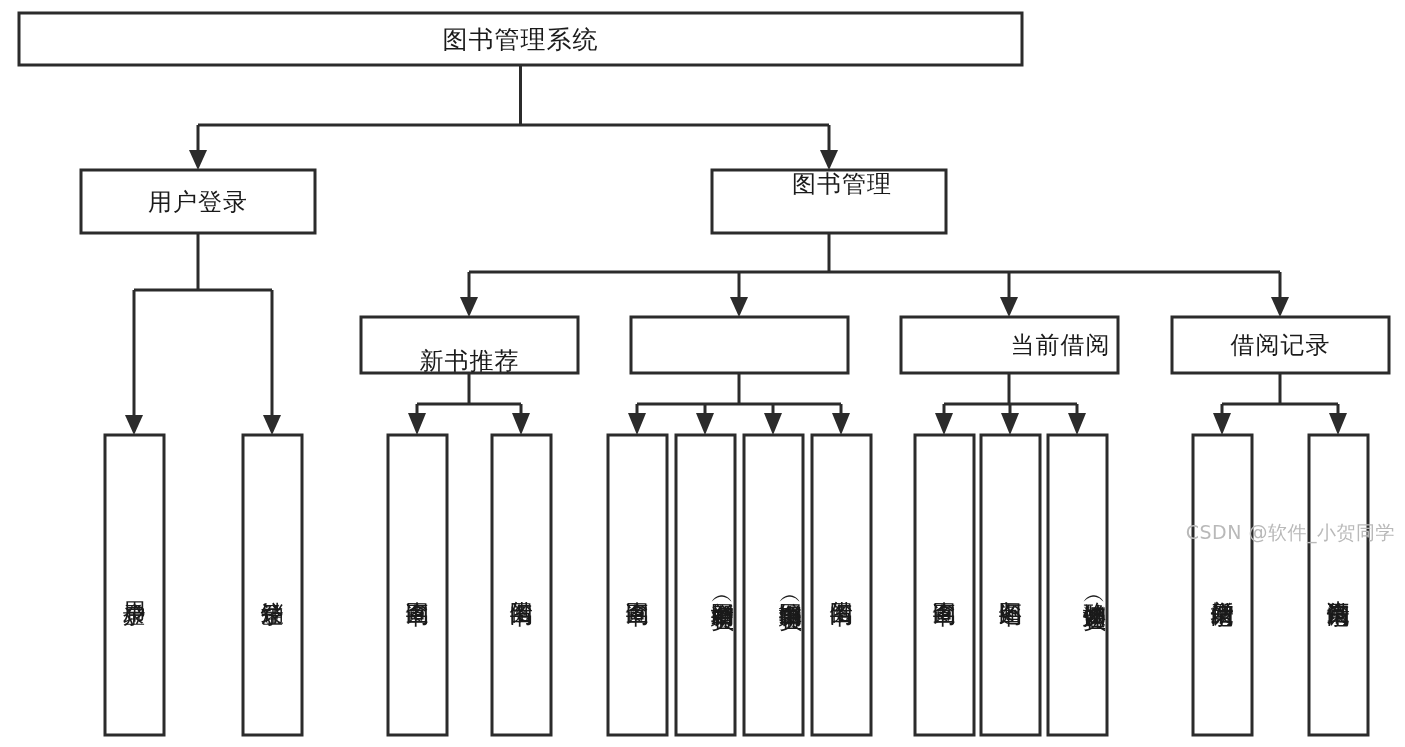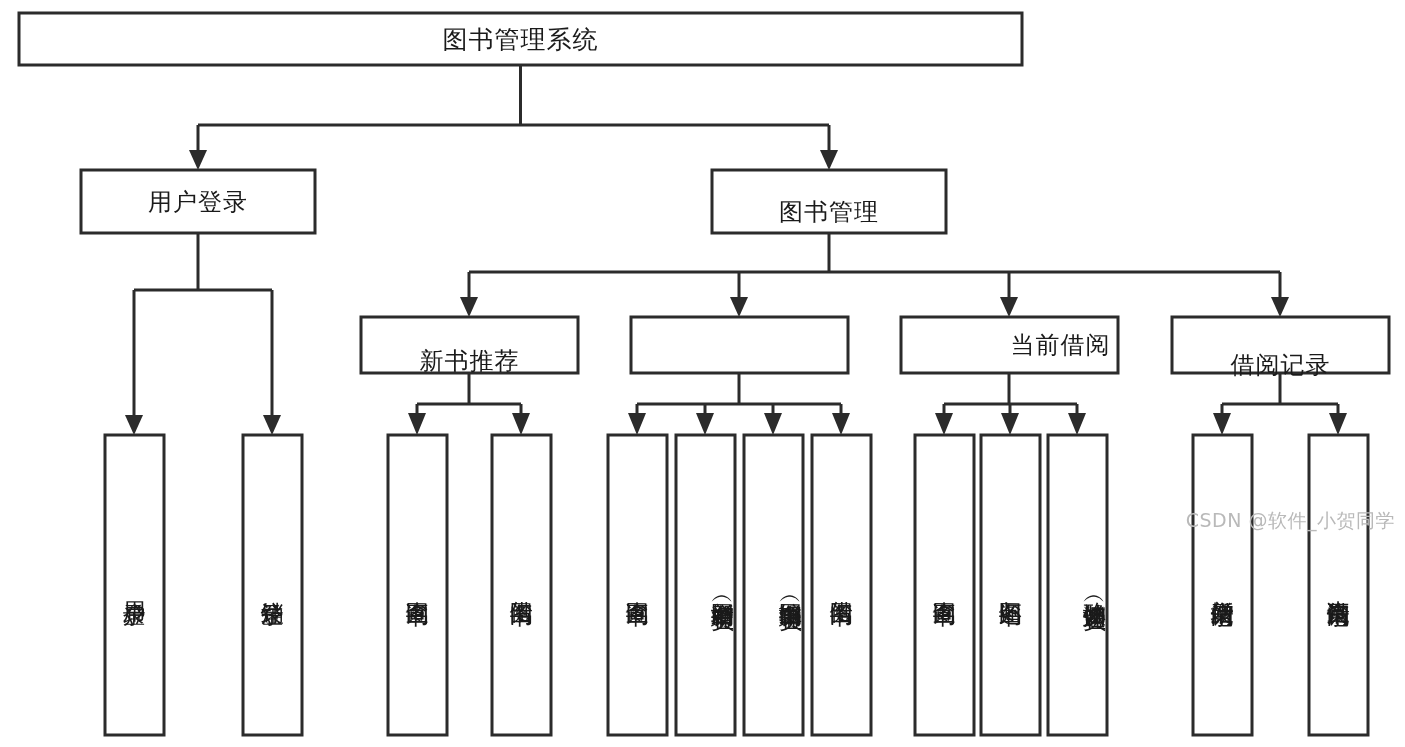--- a/index.html
+++ b/index.html
@@ -38,21 +38,21 @@
     fill: none;
     stroke-linecap: butt;
   }
   .arrow-head {
     fill: #2b2b2b;
     stroke: none;
   }
   .watermark-text {
     position: absolute;
     right: 10px;
-    bottom: 18px;
+    bottom: 6px;
     font-family: "DejaVu Sans", "Liberation Sans", sans-serif;
     font-size: 19px;
     color: #b9b9b9;
     letter-spacing: 0.5px;
     white-space: nowrap;
     pointer-events: none;
   }
   
   .vlabel {
     position: absolute;
@@ -186,25 +186,25 @@
       <rect class="node-box" x="1048" y="435" width="59" height="300"></rect>
 
       <rect class="node-box" x="1193" y="435" width="59" height="300"></rect>
       <rect class="node-box" x="1309" y="435" width="59" height="300"></rect>
     </g>
   </svg>
 
   <div class="hlabel title-label" style="left:19px; top:13px; width:1003px; height:52px;">图书管理系统</div>
 
   <div class="hlabel" style="left:81px; top:170px; width:234px; height:63px;">用户登录</div>
-  <div class="hlabel" style="left:712px; top:180px; width:234px; height:63px;">图书管理</div>
+  <div class="hlabel" style="left:712px; top:152px; width:234px; height:63px;padding-left:13px;">图书管理</div>
 
   <div class="hlabel" style="left:361px; top:317px; width:217px; height:56px;margin-top:16px;">新书推荐</div>
   <div class="hlabel" style="left:932px; top:317px; width:217px; height:56px;padding-left:20px;">当前借阅</div>
-  <div class="hlabel" style="left:1172px; top:317px; width:217px; height:56px;margin-top:20px;">借阅记录</div>
+  <div class="hlabel" style="left:1172px; top:317px; width:217px; height:56px;">借阅记录</div>
 
   <div class="vlabel" style="left:105px; top:435px; width:59px; height:300px;">用户登录</div>
   <div class="vlabel" style="left:243px; top:435px; width:59px; height:300px;">注销登录</div>
 
   <div class="vlabel" style="left:388px; top:435px; width:59px; height:300px;">查询图书</div>
   <div class="vlabel" style="left:492px; top:435px; width:59px; height:300px;">借阅图书</div>
 
   <div class="vlabel" style="left:608px; top:435px; width:59px; height:300px;">查询图书</div>
   <div class="vlabel" style="left:676px; top:435px; width:59px; height:300px; align-items:flex-start; padding-top:6px; box-sizing:border-box;">新增图书（管理员）</div>
   <div class="vlabel" style="left:744px; top:435px; width:59px; height:300px; align-items:flex-start; padding-top:6px; box-sizing:border-box;">编辑图书（管理员）</div>

